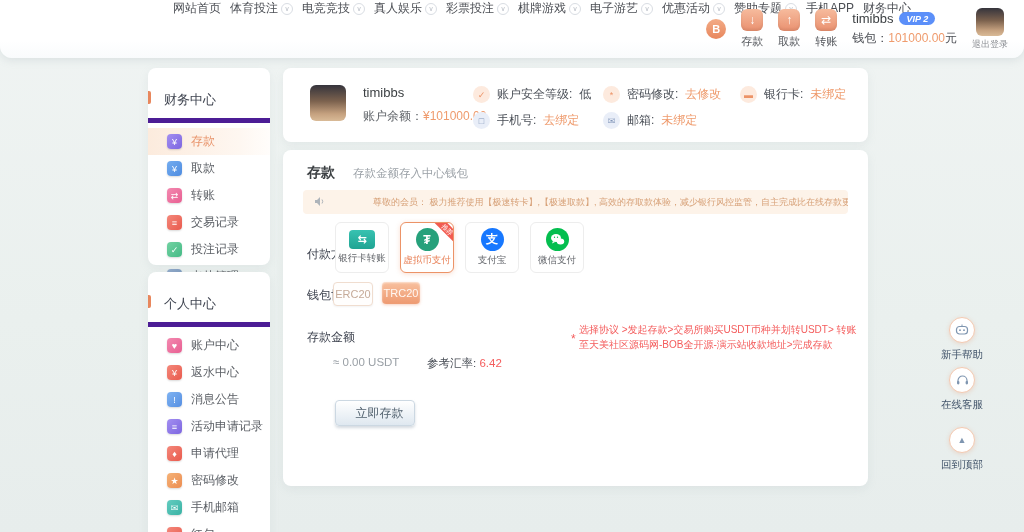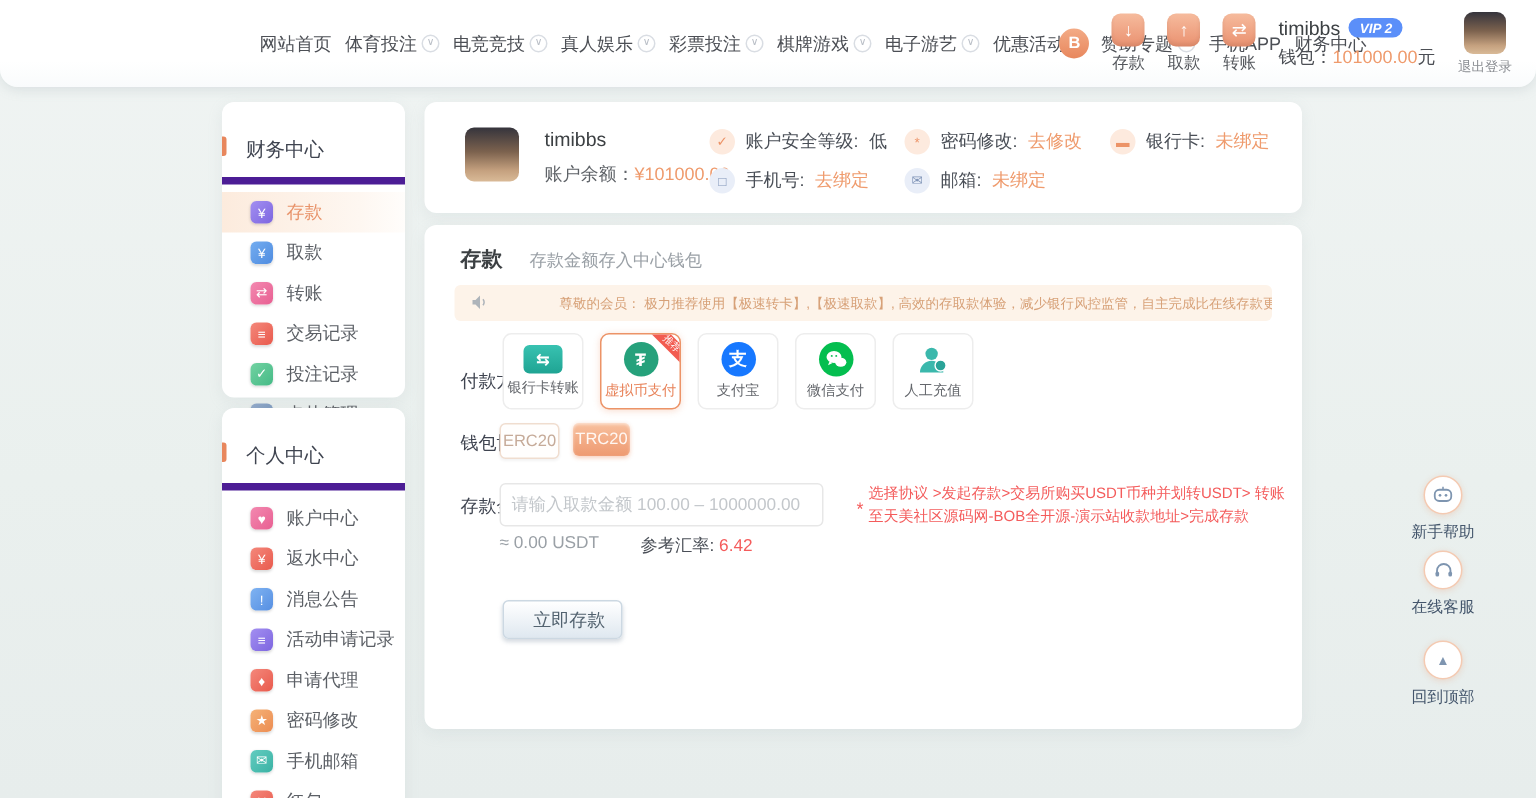--- a/index.html
+++ b/index.html
@@ -3,21 +3,21 @@
 <meta charset="utf-8">
 <style>
   html,body{margin:0;padding:0;background:#ecf2f0;}
   .page{position:relative;width:1024px;height:532px;overflow:hidden;
         background:linear-gradient(180deg,#f0f4f3 0%,#eaf0ee 60%,#e7edec 100%);
         font-family:"Liberation Sans","DejaVu Sans",sans-serif;}
   
   .hdr{position:absolute;left:0;top:0;right:0;height:58px;
        background:linear-gradient(180deg,#ffffff 70%,#f9fbfc 100%);
        border-radius:0 0 12px 12px;box-shadow:0 2px 8px rgba(140,155,165,.22);}
-  .nav{position:absolute;left:173px;top:0;height:58px;display:flex;align-items:center;gap:9px;}
+  .nav{position:absolute;left:173px;top:0;height:58px;display:flex;align-items:flex-start;gap:9px;}
   .nav-item{display:flex;align-items:center;gap:3px;font-size:12px;color:#4c4f55;cursor:pointer;white-space:nowrap;}
   .caret{font-size:7px;color:#b9bec6;border:1px solid #d9dde3;border-radius:50%;width:10px;height:10px;
          line-height:10px;text-align:center;}
   .hdr-right{position:absolute;right:16px;top:0;height:58px;display:flex;align-items:center;gap:15px;}
   .coin{width:20px;height:20px;border-radius:50%;background:linear-gradient(180deg,#f3ab86,#e8875d);
         color:#fff;font-size:11px;font-weight:bold;display:flex;align-items:center;justify-content:center;}
   .qa{display:flex;flex-direction:column;align-items:center;gap:3px;cursor:pointer;}
   .qa-icon{width:22px;height:22px;border-radius:6px;background:linear-gradient(180deg,#f6bb9d,#ea9170);
            color:#fff;font-size:12px;display:flex;align-items:center;justify-content:center;
            box-shadow:inset 0 -2px 3px rgba(0,0,0,.08);}
@@ -335,38 +335,29 @@
           <svg width="15" height="13" viewBox="0 0 30 26">
             <ellipse cx="12" cy="10" rx="10" ry="8" fill="#ffffff"></ellipse>
             <path d="M6 16 l-2 5 l6-3z" fill="#ffffff"></path>
             <ellipse cx="21" cy="17" rx="7.5" ry="6" fill="#ffffff"></ellipse>
             <circle cx="9" cy="8.5" r="1.3" fill="#04be4f"></circle>
             <circle cx="15" cy="8.5" r="1.3" fill="#04be4f"></circle>
           </svg>
         </div>
         <div class="pm-label">微信支付</div>
       </div>
-      <div class="pm-tile">
-        <svg width="22" height="22" viewBox="0 0 24 24">
-          <circle cx="11" cy="7.5" r="4.5" fill="#3bb8ac"></circle>
-          <path d="M2.5 21 c0-4.7 3.8-8.5 8.5-8.5 s8.5 3.8 8.5 8.5 z" fill="#3bb8ac"></path>
-          <circle cx="17.5" cy="16" r="4" fill="#2aa398" stroke="#ffffff" stroke-width="1"></circle>
-        </svg>
-        <div class="pm-label">人工充值</div>
-      </div>
     </div>
 
     <div class="form-label" style="top:137px;">钱包协议</div>
     <div class="proto-row">
       <div class="proto plain">ERC20</div>
       <div class="proto selected">TRC20</div>
     </div>
 
     <div class="form-label" style="top:179px;">存款金额</div>
-    <input class="amount-input" type="text" placeholder="请输入取款金额 100.00 – 1000000.00" style="">
     <div class="req">*</div>
     <div class="hint">选择协议 &gt;发起存款&gt;交易所购买USDT币种并划转USDT&gt; 转账至天美社区源码网-BOB全开源-演示站收款地址&gt;完成存款</div>
 
     <div class="usdt-prev">≈ 0.00 USDT</div>
     <div class="rate">
       <span>参考汇率:</span>
       <span class="rate-val">6.42</span>
     </div>
 
     <button class="submit">立即存款</button>

